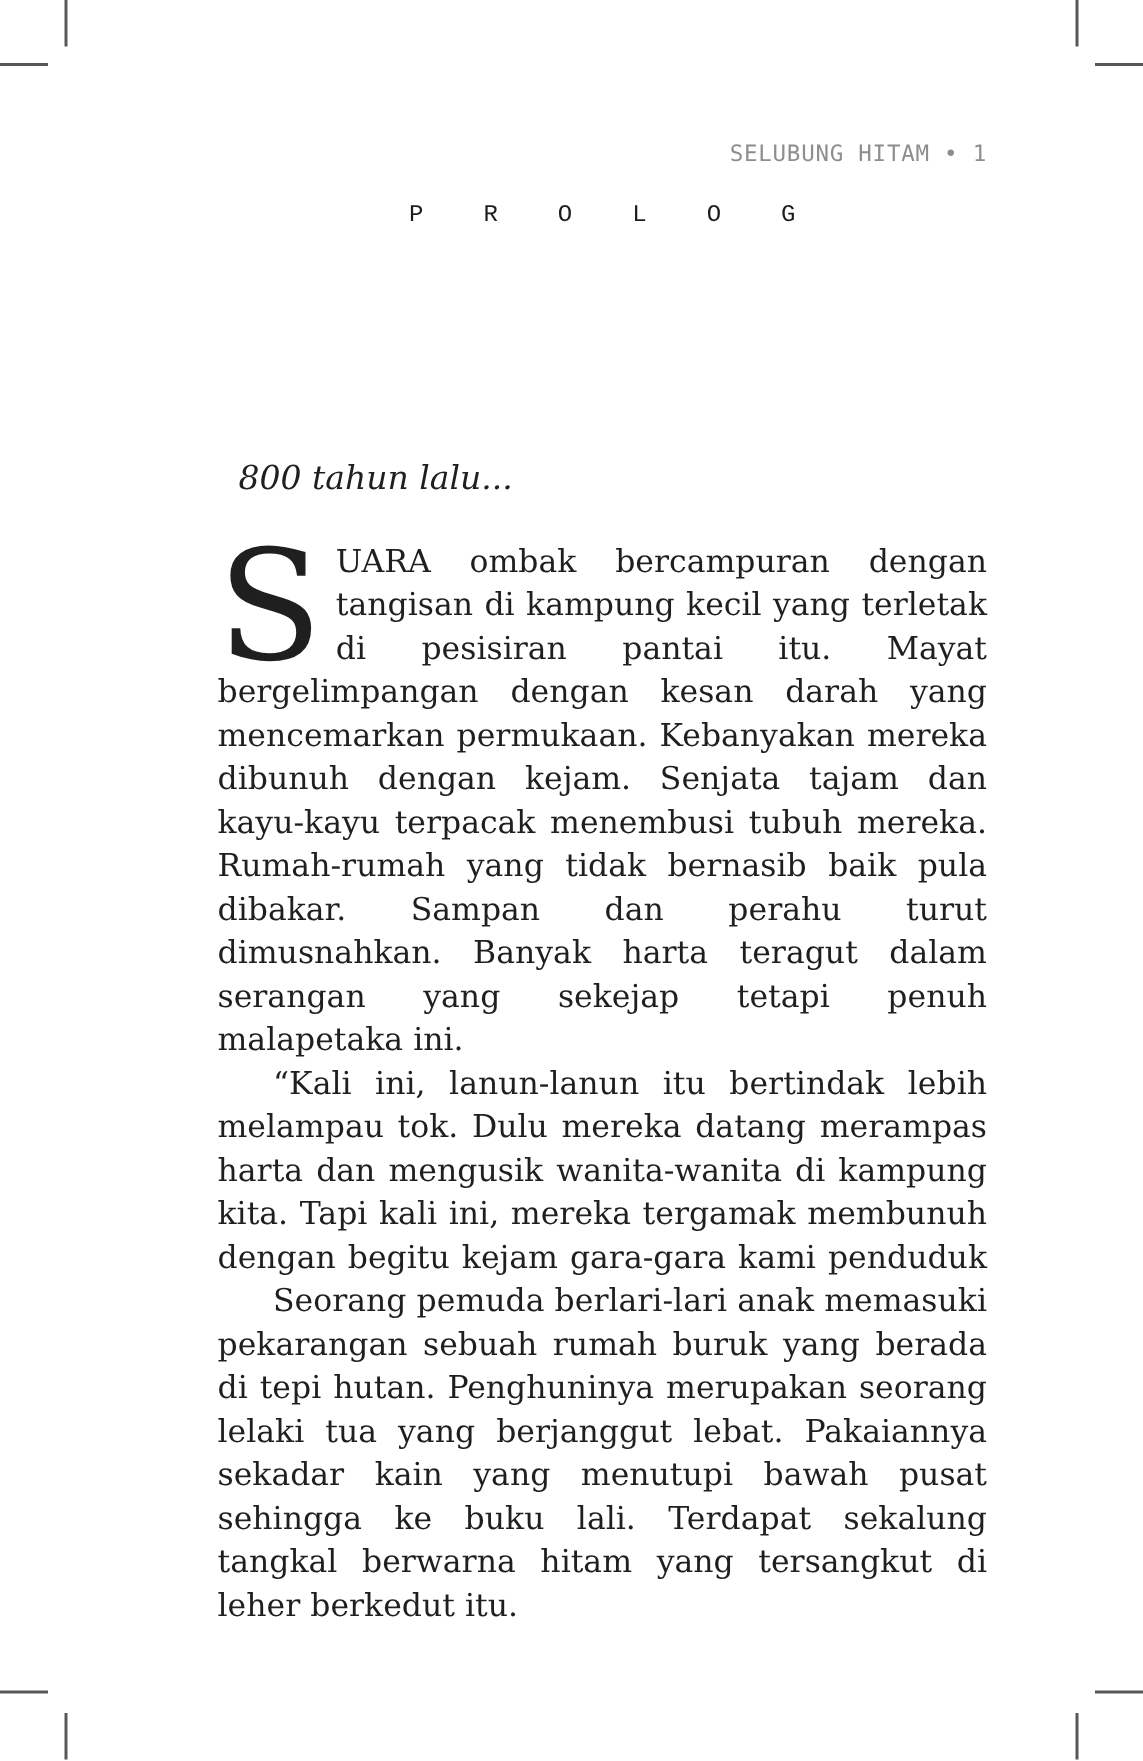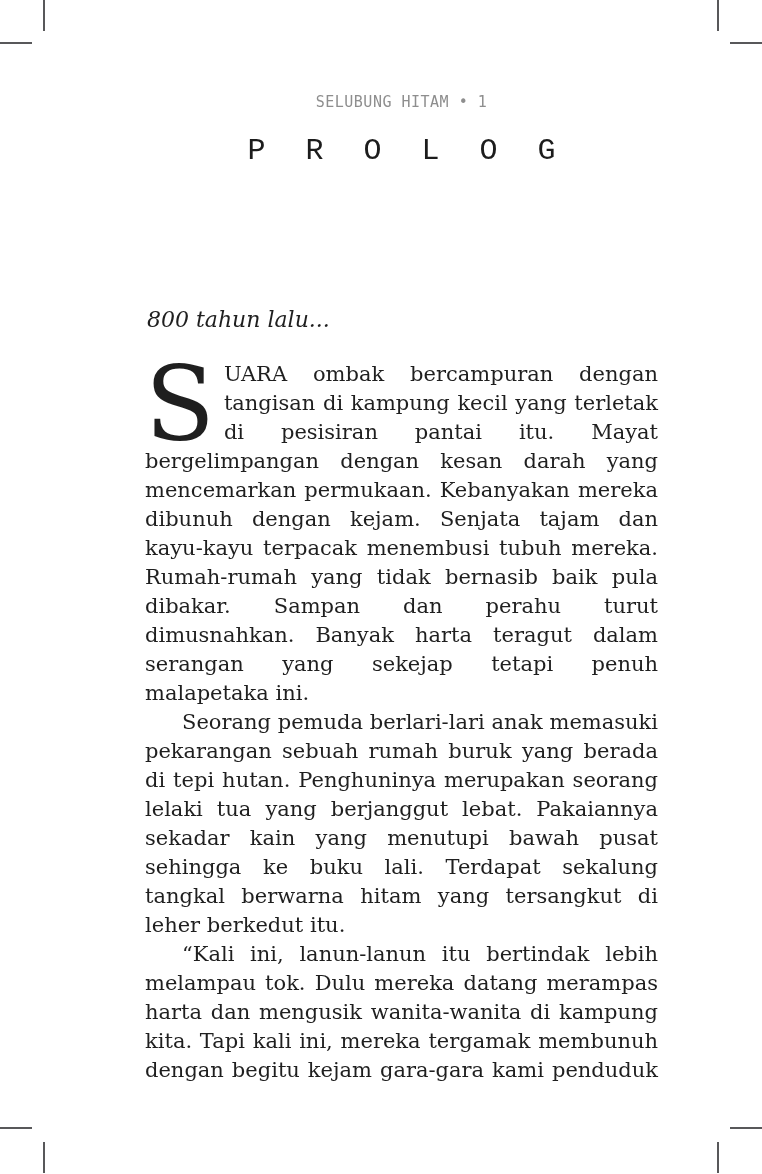--- a/index.html
+++ b/index.html
@@ -27,37 +27,37 @@
   .tr-h{left:730px;top:42px;}
   .bl-h{left:0;top:1127px;}
   .br-h{left:730px;top:1127px;}
   .bl-v{left:43px;top:1142px;height:32px;}
   .br-v{left:717px;top:1142px;height:32px;}
 
   .content{position:absolute;left:145px;top:0;width:513px;}
 
   .running-head{
     position:absolute;top:93px;left:0;width:513px;
-    text-align:center;
+    text-align:right;
     font-family:"DejaVu Sans Mono", monospace;
     font-size:15px;letter-spacing:0.5px;
     color:var(--running-head-text);
     white-space:nowrap;
   }
   .chapter-title{
     position:absolute;top:134px;left:0;width:513px;
     text-align:center;
     font-family:"Liberation Mono", monospace;
-    font-size:30px;font-weight:400;
+    font-size:16px;font-weight:400;
     letter-spacing:40px;text-indent:40px;
     color:var(--title-text);
     white-space:nowrap;
   }
   .intro-line{
-    position:absolute;top:305px;left:2px;
+    position:absolute;top:305px;left:14px;
     font-style:italic;
     font-size:22px;line-height:29px;
     color:var(--body-text);
   }
   .body-text{
     position:absolute;top:360px;left:0;width:513px;
     font-size:21px;line-height:29px;
     text-align:justify;
     color:var(--body-text);
   }
@@ -88,17 +88,17 @@
 <div class="content">
 
   <div class="running-head">SELUBUNG HITAM • 1</div>
 
   <div class="chapter-title">PROLOG</div>
 
   <div class="intro-line">800 tahun lalu...</div>
 
   <div class="body-text">
     <p><span class="dropcap">S</span><span class="lead-word">UARA</span><span> ombak bercampuran dengan tangisan di kampung kecil yang terletak di pesisiran pantai itu. Mayat bergelimpangan dengan kesan darah yang mencemarkan permukaan. Kebanyakan mereka dibunuh dengan kejam. Senjata tajam dan kayu-kayu terpacak menembusi tubuh mereka. Rumah-rumah yang tidak bernasib baik pula dibakar. Sampan dan perahu turut dimusnahkan. Banyak harta teragut dalam serangan yang sekejap tetapi penuh malapetaka ini.</span></p>
+    <p class="indent continues">“Kali ini, lanun-lanun itu bertindak lebih melampau tok. Dulu mereka datang merampas harta dan mengusik wanita-wanita di kampung kita. Tapi kali ini, mereka tergamak membunuh dengan begitu kejam gara-gara kami penduduk</p>
     <p class="indent">Seorang pemuda berlari-lari anak memasuki pekarangan sebuah rumah buruk yang berada di tepi hutan. Penghuninya merupakan seorang lelaki tua yang berjanggut lebat. Pakaiannya sekadar kain yang menutupi bawah pusat sehingga ke buku lali. Terdapat sekalung tangkal berwarna hitam yang tersangkut di leher berkedut itu.</p>
-    <p class="indent continues">“Kali ini, lanun-lanun itu bertindak lebih melampau tok. Dulu mereka datang merampas harta dan mengusik wanita-wanita di kampung kita. Tapi kali ini, mereka tergamak membunuh dengan begitu kejam gara-gara kami penduduk</p>
   </div>
 
 </div>
 
 </body></html>

